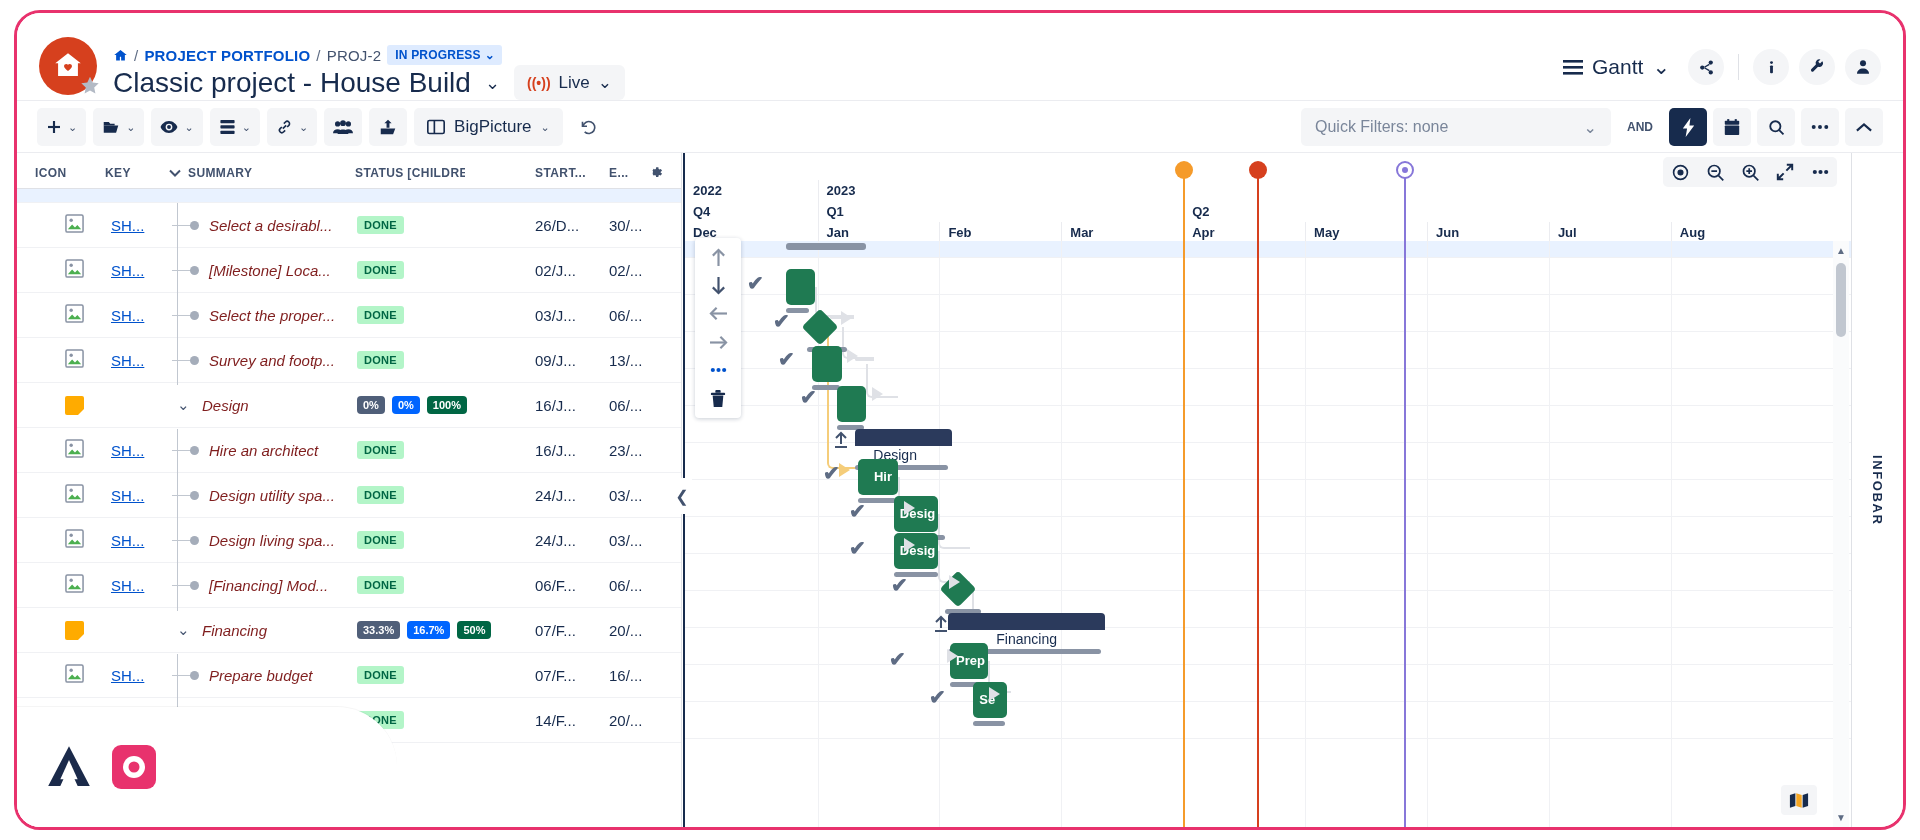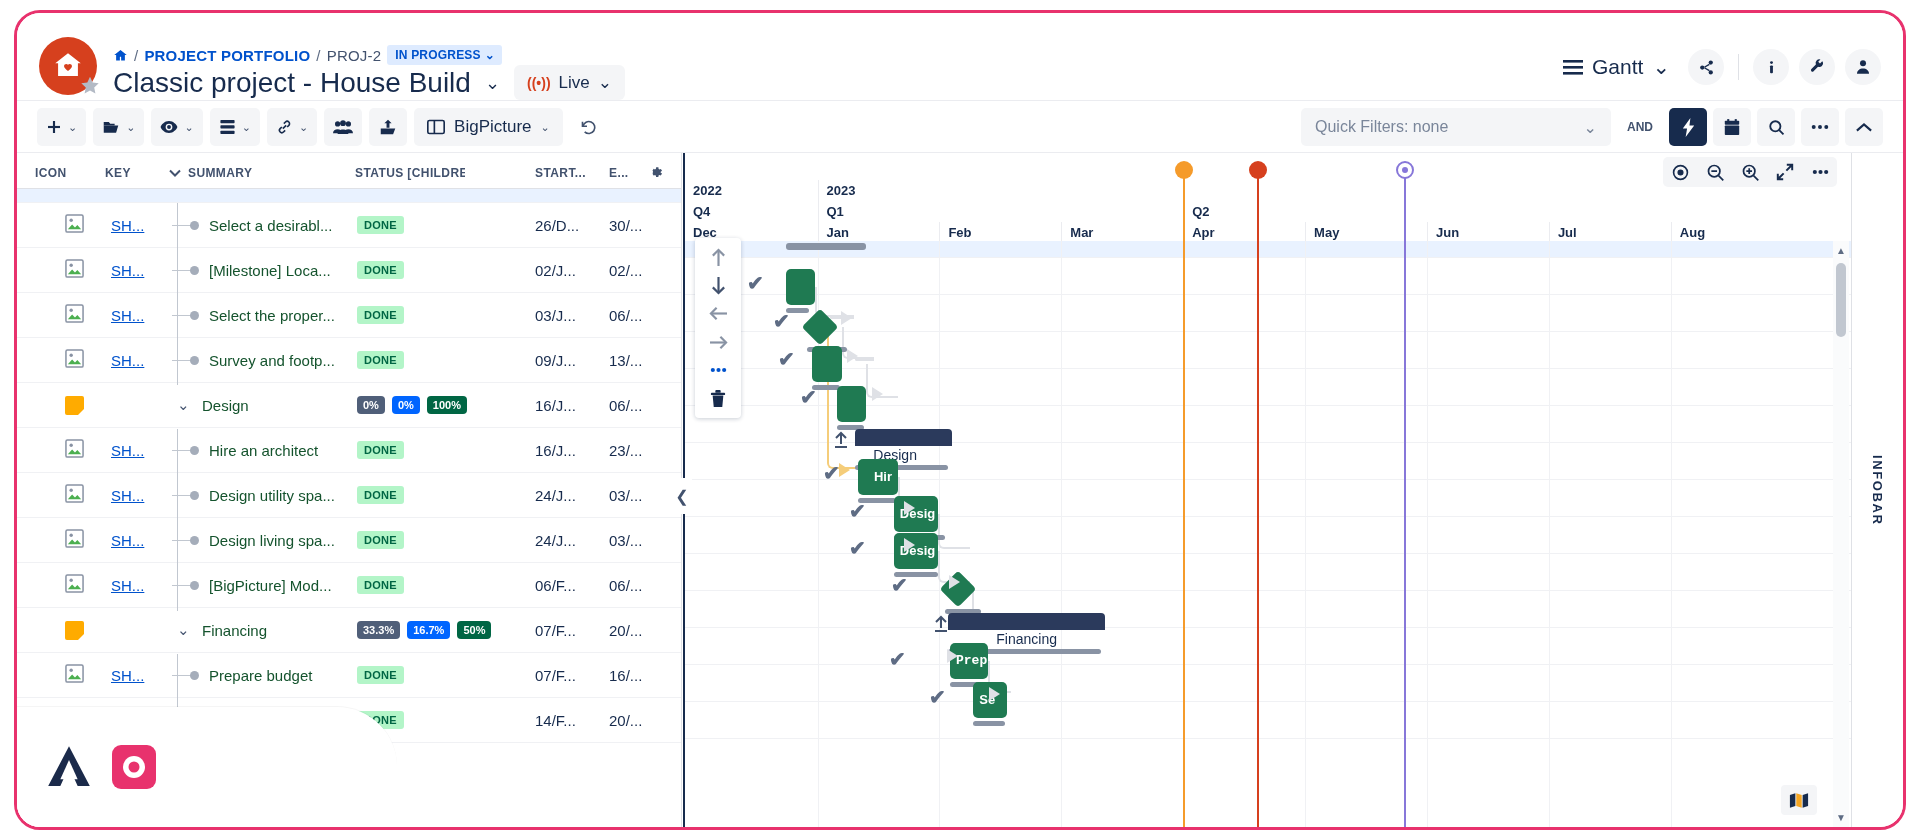--- a/index.html
+++ b/index.html
@@ -127,21 +127,21 @@
   }
   .row.partial { height: 14px; background: #e9f2ff; border-bottom: 1px solid #f0f1f4; }
   .r-icon { position: absolute; left: 48px; }
   .ic-doc { width: 19px; height: 19px; }
   .ic-epic { width: 19px; height: 19px; background: #ffab00; border-radius: 2px; position: relative;}
   .ic-epic:after{content:"";position:absolute;right:0;bottom:0;border-width:0 0 6px 6px;border-style:solid;border-color:transparent transparent #fff transparent;}
   .r-key { position: absolute; left: 94px; color: #0052cc; }
   .r-tree { position: absolute; left: 155px; display: flex; align-items: center; }
   .tree-line { width: 18px; height: 1px; background: #c1c7d0; }
   .tree-dot { width: 9px; height: 9px; border-radius: 50%; background: #a5adba; }
-  .r-sum { position: absolute; left: 192px; color: #14532d; white-space: nowrap; }
+  .r-sum { position: absolute; left: 192px; color: #7f1d1d; white-space: nowrap; font-style: italic; }
   .r-sum.group { left: 185px; }
   .r-caret { position: absolute; left: 160px; color: #42526e; font-size: 15px; }
   .r-status { position: absolute; left: 340px; display: flex; gap: 7px; align-items: center;}
   .badge-done {
     background: #b3f5c8; color: #006644; font-size: 11px; font-weight: bold;
     padding: 3px 7px; border-radius: 3px; letter-spacing: .3px;
   }
   .badge-pct { font-size: 11px; font-weight: bold; color: #fff; padding: 3px 6px; border-radius: 4px; }
   .pct-gray { background: #505f79; }
   .pct-blue { background: #0065ff; }
@@ -586,21 +586,21 @@
             <div class="r-icon"><svg class="ic-doc" viewBox="0 0 20 20">
                 <rect x="1" y="1" width="18" height="18" rx="1.5" fill="#fff" stroke="#8993a4" stroke-width="1.6"></rect>
                 <circle cx="6.5" cy="6.5" r="1.8" fill="#8993a4"></circle>
                 <path d="M3 16l4.5-5 3 3.2 2.5-2.6 4 4.4z" fill="#4caf50"></path>
               </svg></div>
             <a class="r-key" href="#">SH...</a>
             <div class="r-tree">
               <span class="tree-line"></span>
               <span class="tree-dot"></span>
             </div>
-            <span class="r-sum">[BigPicture] Mod...</span>
+            <span class="r-sum">[Financing] Mod...</span>
             <div class="r-status">
               <span class="badge-done">DONE</span>
             </div>
             <span class="r-start">06/F...</span>
             <span class="r-end">06/...</span>
           </div>
           <div class="row">
             <div class="r-icon">
               <div class="ic-epic"></div>
             </div>
@@ -743,21 +743,21 @@
           <div class="gprog" style="left: 208.82px; top: 294px; width: 50.88px;"></div>
           <div class="gbar" style="left: 208.82px; top: 292px; width: 44.52px;">
             <div class="lbl">Desig</div>
           </div>
           <div class="gprog" style="left: 208.82px; top: 331px; width: 44.52px;"></div>
           <div class="gdiamond" style="left: 259.7px; top: 335px;"></div>
           <div class="gprog" style="left: 259.7px; top: 368px; width: 36px;"></div>
           <div class="gsummary" style="left: 262.88px; top: 372px; width: 156.88px;"></div>
           <div class="gsummary-lbl" style="left: 311.32px; top: 390px;">Financing</div>
           <div class="gprog" style="left: 262.88px; top: 408px; width: 152.64px;"></div>
-          <div class="gbar" style="left: 265px; top: 402px; width: 38.16px; font-family: Liberation Mono, monospace;">
+          <div class="gbar" style="left: 265px; top: 402px; width: 38.16px;">
             <div class="lbl">Prep</div>
           </div>
           <div class="gprog" style="left: 265px; top: 441px; width: 36.04px;"></div>
           <div class="gbar" style="left: 288.32px; top: 441px; width: 33.92px;">
             <div class="lbl">Se</div>
           </div>
           <div class="gprog" style="left: 288.32px; top: 480px; width: 31.8px;"></div>
           <div class="gcheck" style="left: 62px; top: 30px;">✔</div>
           <div class="gcheck" style="left: 88px; top: 68px;">✔</div>
           <div class="gcheck" style="left: 93px; top: 106px;">✔</div>

